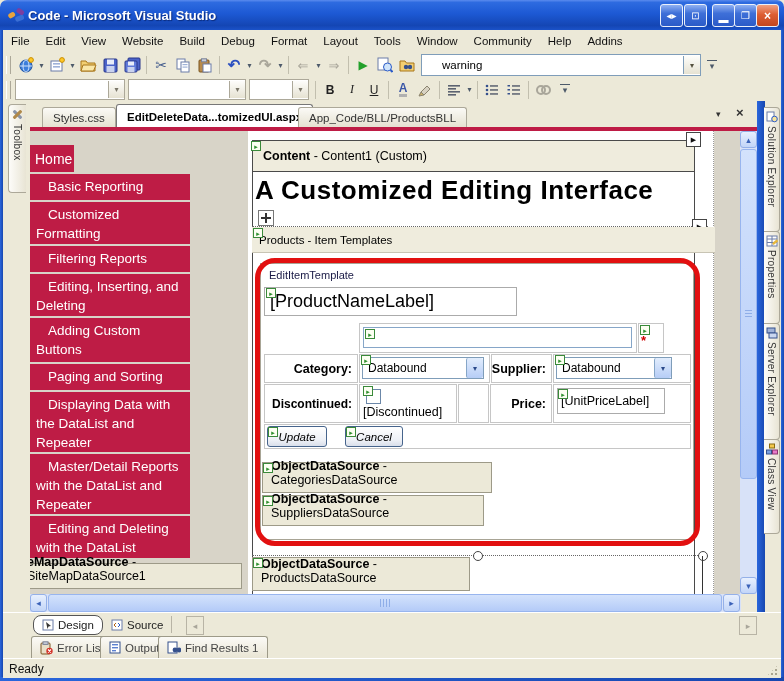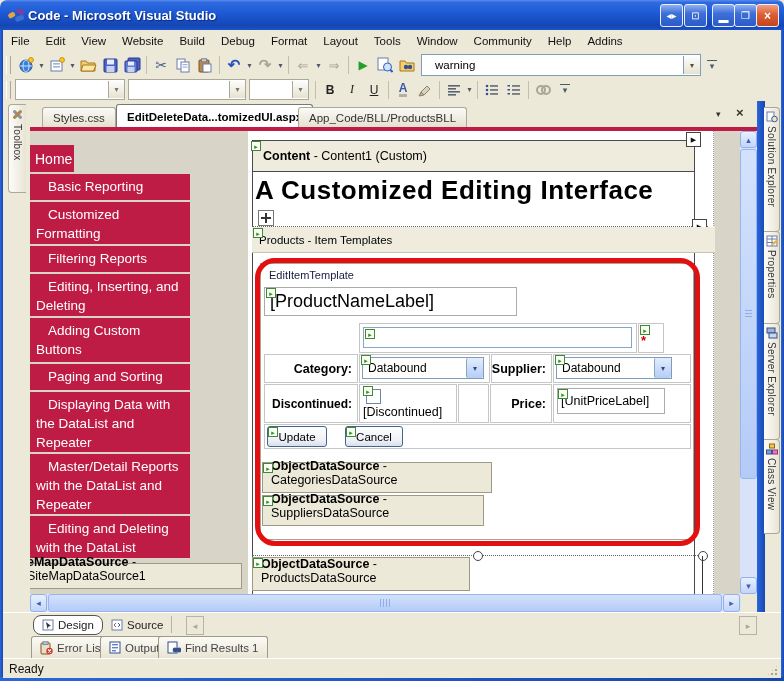--- a/index.html
+++ b/index.html
@@ -37,21 +37,21 @@
   .g-b{font-weight:bold;font-size:12px;color:#222;}.g-b::after{content:"B";}
   .g-i{font-style:italic;font-family:"Liberation Serif",serif;font-size:12px;color:#222;}.g-i::after{content:"I";}
   .g-u{text-decoration:underline;font-size:12px;color:#222;}.g-u::after{content:"U";}
   .g-a{font-weight:bold;font-size:12px;color:#3B57A8;border-bottom:3px solid #B0B0B0;line-height:11px;}.g-a::after{content:"A";}
   .combo{height:19px;background:#fff;border:1px solid #ACA899;display:flex;align-items:center;}
   .combo .cv{flex:1;font-size:11px;padding:0 4px;color:#000;}
   .combo .cb{width:15px;height:17px;margin:0;background:linear-gradient(#FDFDFB,#E6E2D2);border-left:1px solid #ACA899;
     color:#7A7668;font-size:8px;display:flex;align-items:center;justify-content:center;}
   .combo .cb::after{content:"▾";}
   .find-combo{height:20px;border:1px solid #7F9DB9;background:#fff;display:flex;align-items:center;}
-  .find-combo input{border:0;outline:0;flex:1;font-family:"Liberation Sans",sans-serif;font-size:11.5px;padding:0 13px;background:transparent;}
+  .find-combo input{border:0;outline:0;flex:1;font-family:"Liberation Sans",sans-serif;font-size:11.5px;padding:0 20px;background:transparent;}
   
   .dtab{height:20px;display:flex;align-items:center;padding:0 10px;font-size:11.5px;color:#333;
     border:1px solid #ACA899;border-bottom:0;border-radius:3px 3px 0 0;background:linear-gradient(#FBFAF6,#E4E0CF);}
   .dtab.active{height:23px;background:#fff;border-color:#777;font-weight:bold;color:#000;}
   
   .vtab{width:17px;border:1px solid #ACA899;background:linear-gradient(90deg,#FDFCF9,#E8E4D4);
     display:flex;flex-direction:column;align-items:center;padding-top:3px;}
   .vtab.right{border-left:0;border-radius:0 4px 4px 0;}
   .vtab.left{border-right:0;border-radius:4px 0 0 4px;}
   .vtext{writing-mode:vertical-rl;font-size:10px;color:#333;margin-top:3px;letter-spacing:.3px;}
@@ -63,21 +63,21 @@
     display:flex;align-items:flex-end;padding:0 0 5px 8px;box-sizing:border-box;}
   .glyph{width:10px;height:10px;background:#FCFFF2;border:1px solid #3A8A3A;box-sizing:border-box;
     display:flex;align-items:center;justify-content:center;color:#2E8F2E;font-size:7px;line-height:7px;}
   .glyph::after{content:"▸";}
   .smart{width:13px;height:13px;background:#fff;border:1px solid #444;display:flex;align-items:center;
     justify-content:center;color:#111;font-size:7px;}
   .smart::after{content:"▶";}
   .cell{border:1px solid #C6C6C6;box-sizing:border-box;background:#fff;}
   .blab{font-weight:bold;font-size:12.5px;color:#000;display:flex;align-items:center;justify-content:flex-end;padding-right:5px;box-sizing:border-box;}
   .xpbtn{border:1px solid #46648C;border-radius:3px;background:linear-gradient(#FFFFFF,#EDF0F6 70%,#D9DFEA);
-    font-size:11.5px;color:#000;display:flex;align-items:center;justify-content:center;position:absolute;}
+    font-size:11.5px;color:#000;display:flex;align-items:center;justify-content:center;position:absolute;font-style:italic;}
   .ddl{border:1px solid #7F9DB9;background:#fff;display:flex;align-items:center;font-size:12px;position:absolute;box-sizing:border-box;}
   .ddl .ddbtn{margin-left:auto;width:16px;height:100%;border-left:1px solid #86A6C8;border-radius:2px;
     background:linear-gradient(#E2EDFD,#B6CDF6);color:#2B4A8B;font-size:8px;display:flex;align-items:center;justify-content:center;}
   .ddl .ddbtn::after{content:"▾";}
   
   .sb-track{background:#D8E2F8;}
   .sb-btn{background:linear-gradient(#E8F0FE,#C2D5F8);border:1px solid #94B0E8;border-radius:3px;
     color:#3A62B8;display:flex;align-items:center;justify-content:center;font-size:9px;box-sizing:border-box;}
   .sb-thumb{background:linear-gradient(#D3E2FC,#B4CBF8);border:1px solid #98B5EE;border-radius:3px;position:relative;box-sizing:border-box;}
   .gripv{position:absolute;left:4px;right:4px;top:50%;height:8px;margin-top:-4px;

